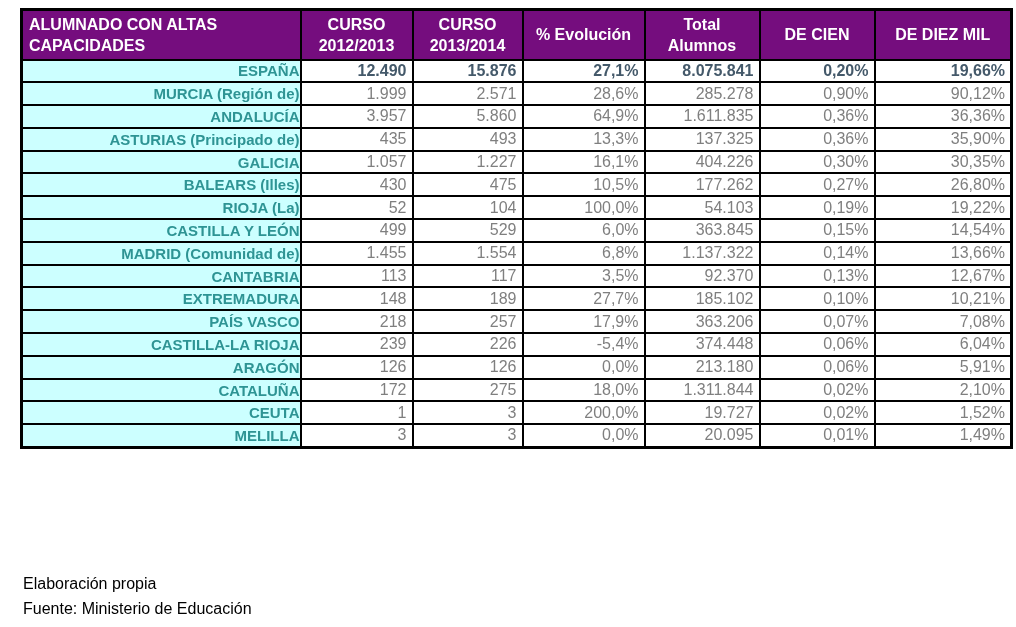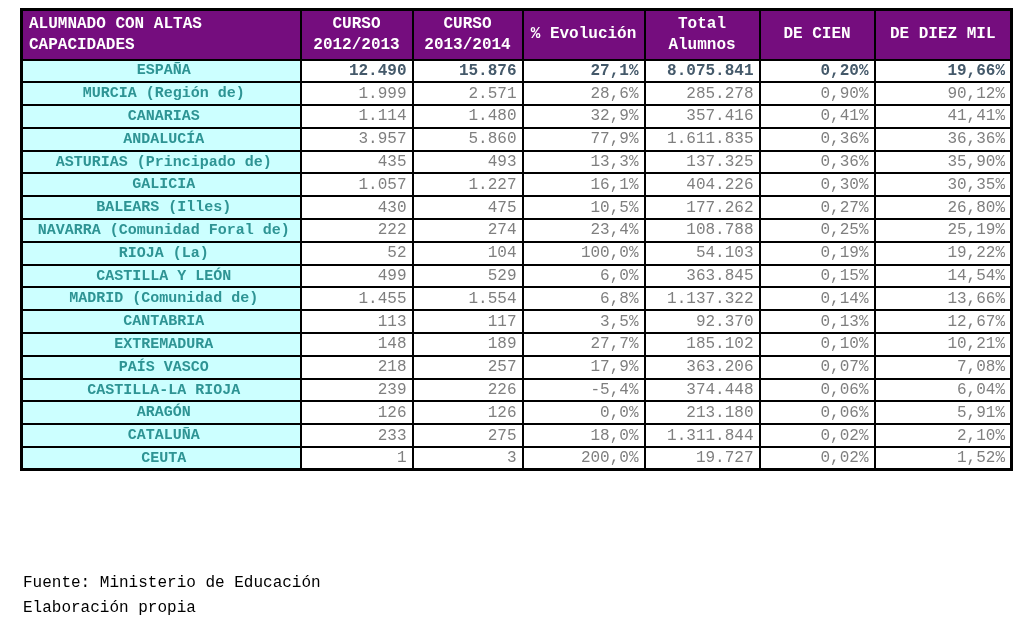--- a/index.html
+++ b/index.html
@@ -2,21 +2,21 @@
 <html><head>
 <meta charset="utf-8">
 <style>
   * { margin: 0; padding: 0; box-sizing: border-box; }
   html, body { background: #ffffff; }
   .page {
     position: relative;
     width: 1016px;
     height: 627px;
     background: #ffffff;
-    font-family: Liberation Mono, monospace;
+    font-family: Liberation Sans, sans-serif;
     overflow: hidden;
   }
   table.data-table {
     position: absolute;
     left: 20px;
     top: 8px;
     width: 990px;
     border-collapse: collapse;
     table-layout: fixed;
     border: 3px solid #000000;
@@ -43,21 +43,21 @@
   }
   .data-table td {
     height: 22.8px;
     vertical-align: middle;
   }
   .data-table td.label {
     background: #CCFFFF;
     color: #2E9494;
     font-weight: bold;
     font-size: 15px;
-    text-align: center;
+    text-align: right;
     padding-left: 5px;
     white-space: nowrap;
   }
   .data-table td.value {
     background: #ffffff;
     color: #7F7F7F;
     font-size: 16px;
     text-align: right;
     padding-right: 5px;
     white-space: nowrap;
@@ -119,33 +119,24 @@
         <tr>
           <td class="label">MURCIA (Región de)</td>
           <td class="value">1.999</td>
           <td class="value">2.571</td>
           <td class="value">28,6%</td>
           <td class="value">285.278</td>
           <td class="value">0,90%</td>
           <td class="value">90,12%</td>
         </tr>
         <tr>
-          <td class="label">CANARIAS</td>
-          <td class="value">1.114</td>
-          <td class="value">1.480</td>
-          <td class="value">32,9%</td>
-          <td class="value">357.416</td>
-          <td class="value">0,41%</td>
-          <td class="value">41,41%</td>
-        </tr>
-        <tr>
           <td class="label">ANDALUCÍA</td>
           <td class="value">3.957</td>
           <td class="value">5.860</td>
-          <td class="value">77,9%</td>
+          <td class="value">64,9%</td>
           <td class="value">1.611.835</td>
           <td class="value">0,36%</td>
           <td class="value">36,36%</td>
         </tr>
         <tr>
           <td class="label">ASTURIAS (Principado de)</td>
           <td class="value">435</td>
           <td class="value">493</td>
           <td class="value">13,3%</td>
           <td class="value">137.325</td>
@@ -164,29 +155,20 @@
         <tr>
           <td class="label">BALEARS (Illes)</td>
           <td class="value">430</td>
           <td class="value">475</td>
           <td class="value">10,5%</td>
           <td class="value">177.262</td>
           <td class="value">0,27%</td>
           <td class="value">26,80%</td>
         </tr>
         <tr>
-          <td class="label">NAVARRA (Comunidad Foral de)</td>
-          <td class="value">222</td>
-          <td class="value">274</td>
-          <td class="value">23,4%</td>
-          <td class="value">108.788</td>
-          <td class="value">0,25%</td>
-          <td class="value">25,19%</td>
-        </tr>
-        <tr>
           <td class="label">RIOJA (La)</td>
           <td class="value">52</td>
           <td class="value">104</td>
           <td class="value">100,0%</td>
           <td class="value">54.103</td>
           <td class="value">0,19%</td>
           <td class="value">19,22%</td>
         </tr>
         <tr>
           <td class="label">CASTILLA Y LEÓN</td>
@@ -246,37 +228,46 @@
           <td class="label">ARAGÓN</td>
           <td class="value">126</td>
           <td class="value">126</td>
           <td class="value">0,0%</td>
           <td class="value">213.180</td>
           <td class="value">0,06%</td>
           <td class="value">5,91%</td>
         </tr>
         <tr>
           <td class="label">CATALUÑA</td>
-          <td class="value">233</td>
+          <td class="value">172</td>
           <td class="value">275</td>
           <td class="value">18,0%</td>
           <td class="value">1.311.844</td>
           <td class="value">0,02%</td>
           <td class="value">2,10%</td>
         </tr>
         <tr>
           <td class="label">CEUTA</td>
           <td class="value">1</td>
           <td class="value">3</td>
           <td class="value">200,0%</td>
           <td class="value">19.727</td>
           <td class="value">0,02%</td>
           <td class="value">1,52%</td>
         </tr>
+        <tr>
+          <td class="label">MELILLA</td>
+          <td class="value">3</td>
+          <td class="value">3</td>
+          <td class="value">0,0%</td>
+          <td class="value">20.095</td>
+          <td class="value">0,01%</td>
+          <td class="value">1,49%</td>
+        </tr>
       </tbody>
   </table>
 
   <div class="footer-notes">
+    <div>Elaboración propia</div>
     <div>Fuente: Ministerio de Educación</div>
-    <div>Elaboración propia</div>
   </div>
 
 </div>
 
 </body></html>

